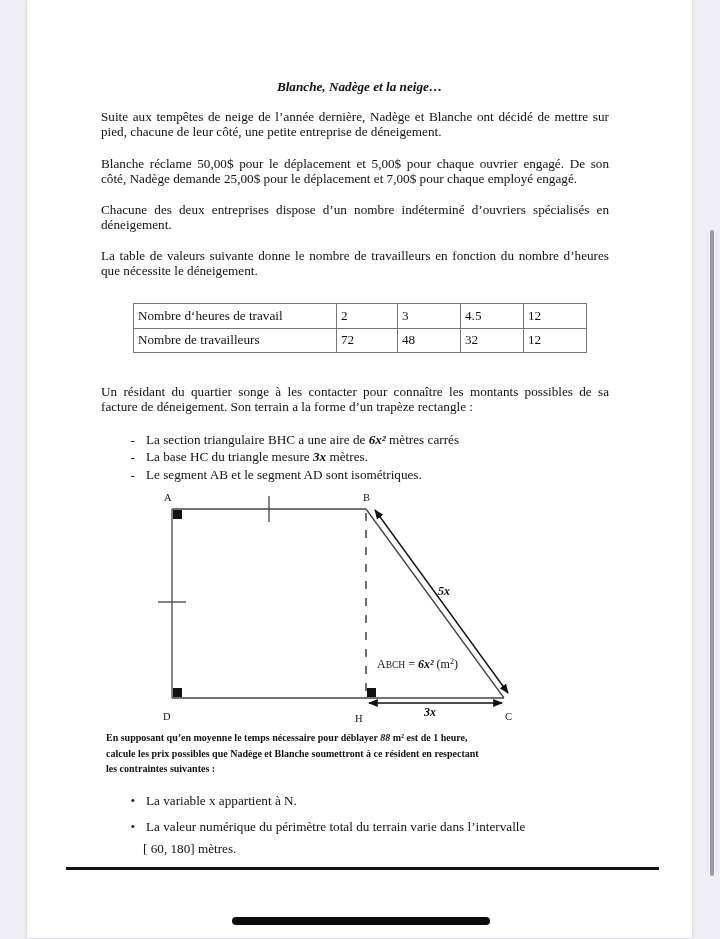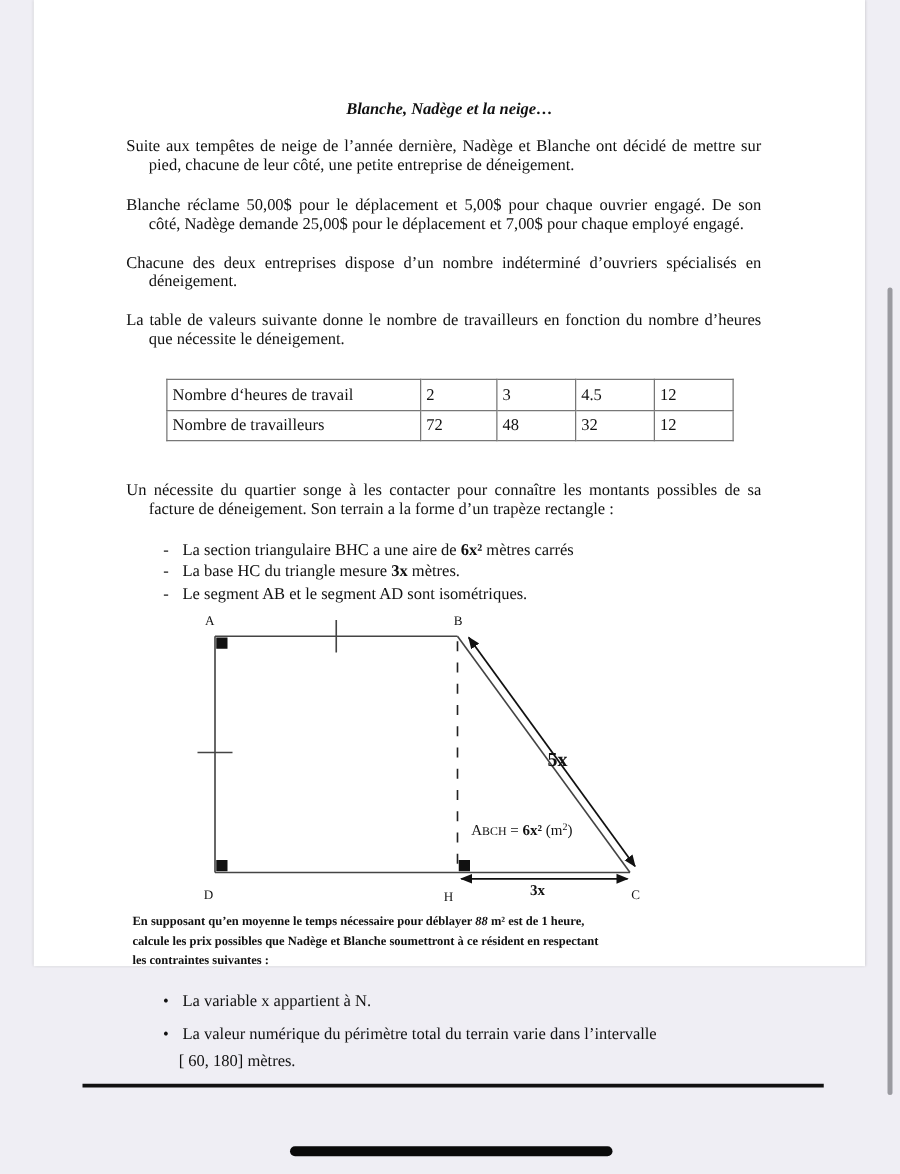--- a/index.html
+++ b/index.html
@@ -4,53 +4,53 @@
   <style>
     * { box-sizing: border-box; margin: 0; padding: 0; }
     html, body {
       width: 720px; height: 939px; overflow: hidden;
       background: #efeef4;
       font-family: "Liberation Serif", "DejaVu Serif", serif;
       color: #111;
     }
     .viewer { position: relative; width: 720px; height: 939px; background: #efeef4; }
     .page {
-      position: absolute; left: 27px; top: 0; width: 665px; height: 773px;
+      position: absolute; left: 27px; top: 0; width: 665px; height: 938px;
       background: #ffffff;
       box-shadow: -1px 0 2px rgba(0,0,0,0.10), 1px 0 2px rgba(0,0,0,0.10);
     }
     .abs { position: absolute; }
     .title {
       left: 0; width: 665px; top: 79px; text-align: center;
       font-weight: bold; font-style: italic; font-size: 13.2px;
     }
     .para {
       left: 74px; width: 508px; font-size: 13.2px; line-height: 15.4px;
       text-align: justify; text-align-last: left;
     }
     .line-j { display: block; text-align: justify; text-align-last: justify; }
-    .line-l { display: block; text-align: left; margin-left: 18px; }
+    .line-l { display: block; text-align: left; }
     table.values {
       position: absolute; left: 106px; top: 303px;
       border-collapse: collapse; font-size: 13.2px;
     }
     table.values td {
       border: 1px solid #777; height: 24.5px; padding: 0 4px;
       vertical-align: middle; white-space: nowrap;
     }
     table.values td.hdr { width: 203px; }
     table.values td.c1 { width: 61px; }
     table.values td.c2 { width: 63px; }
     table.values td.c3 { width: 63px; }
     table.values td.c4 { width: 63px; }
     .bullet-list { left: 96px; width: 500px; font-size: 13.2px; }
     .bullet-list .item { position: absolute; left: 0; white-space: nowrap; text-align: right; }
     .bullet-list .mark { position: absolute; left: 0; width: 12px; }
     .bullet-list .text { position: absolute; left: 23px; }
-    .bold-it { font-weight: bold; }
+    .bold-it { font-weight: bold; font-style: italic; }
     .question {
       left: 79px; width: 520px; font-size: 10px; line-height: 15.6px;
       font-weight: bold;
     }
     .diagram { left: 0; top: 0; width: 665px; height: 939px; pointer-events: none; }
     .diagram svg { position: absolute; left: 0; top: 0; }
     .hr-rule {
       left: 39px; top: 867px; width: 593px; height: 3px; background: #111;
     }
     .home-indicator {
@@ -108,21 +108,21 @@
         <td class="hdr">Nombre de travailleurs</td>
         <td class="c1">72</td>
         <td class="c2">48</td>
         <td class="c3">32</td>
         <td class="c4">12</td>
       </tr>
     </tbody>
       </table>
 
     <div class="abs para" style="top:384px;">
-      <span class="line-j">Un nécessite du quartier songe à les contacter pour connaître les montants possibles de sa</span>
+      <span class="line-j">Un résidant du quartier songe à les contacter pour connaître les montants possibles de sa</span>
       <span class="line-l">facture de déneigement. Son terrain a la forme d’un trapèze rectangle :</span>
     </div>
 
     <div class="abs bullet-list" style="top:432px; height:52px;">
       <div class="item" style="top:0;">
         <span class="mark">-</span>
         <span class="text">
           <span>La section triangulaire BHC a une aire de </span><span class="bold-it">6x²</span><span> mètres carrés</span>
         </span>
       </div>
@@ -168,21 +168,21 @@
         <line x1="348" y1="510" x2="481" y2="693" stroke="#111" stroke-width="1.4" marker-start="url(#arr)" marker-end="url(#arr)"></line>
 
         <line x1="342" y1="703" x2="475" y2="703" stroke="#111" stroke-width="1.4" marker-start="url(#arr)" marker-end="url(#arr)"></line>
       </svg>
 
       <span class="abs" style="left:137px; top:492px; font-size:10.5px;">A</span>
       <span class="abs" style="left:336px; top:492px; font-size:10.5px;">B</span>
       <span class="abs" style="left:136px; top:711px; font-size:10.5px;">D</span>
       <span class="abs" style="left:328px; top:713px; font-size:10.5px;">H</span>
       <span class="abs" style="left:478px; top:711px; font-size:10.5px;">C</span>
-      <span class="abs bold-it" style="left:411px; top:600px; font-size:16px;">5x</span>
+      <span class="abs bold-it" style="left:411px; top:584px; font-size:12px;">5x</span>
       <span class="abs bold-it" style="left:397px; top:705px; font-size:12px;">3x</span>
       <span class="abs" style="left:350px; top:657px; font-size:12px; white-space:nowrap;"><span>A</span><span class="sub">BCH</span><span> = </span><span class="bold-it">6x²</span><span> (m</span><sup>2</sup><span>)</span></span>
     </div>
 
     <div class="abs question" style="top:730px;">
       <div><span>En supposant qu’en moyenne le temps nécessaire pour déblayer </span><span style="font-style:italic;">88</span><span> m² est de 1 heure,</span></div>
       <div>calcule les prix possibles que Nadège et Blanche soumettront à ce résident en respectant</div>
       <div>les contraintes suivantes :</div>
     </div>
 

